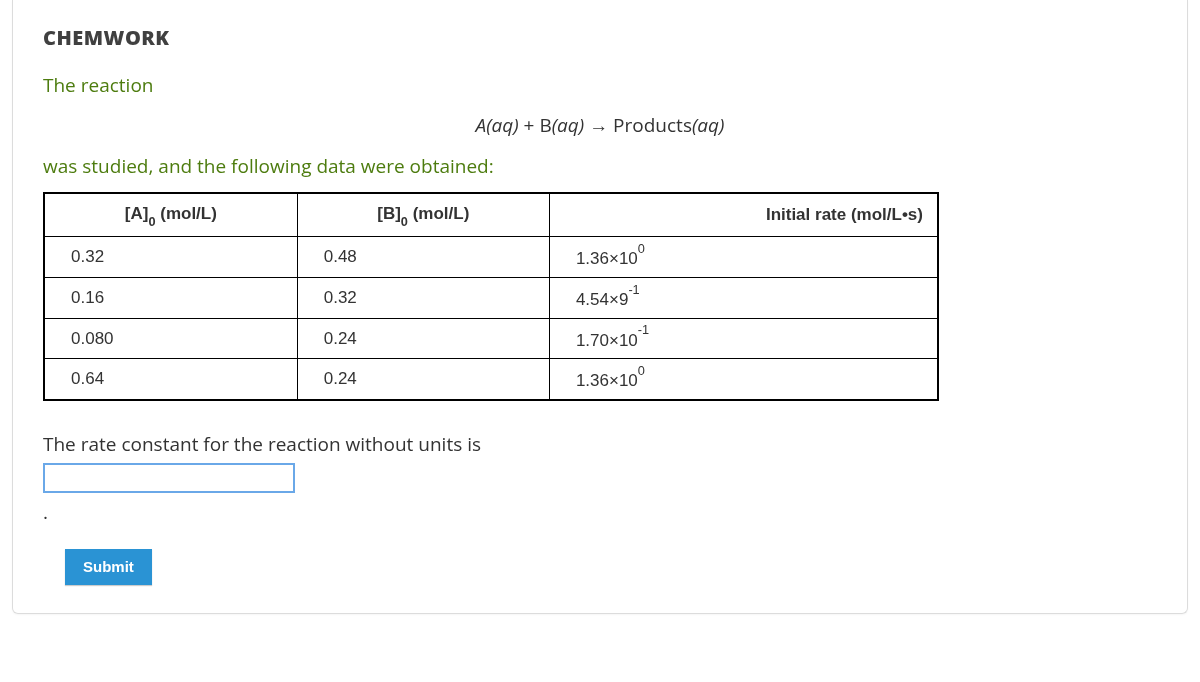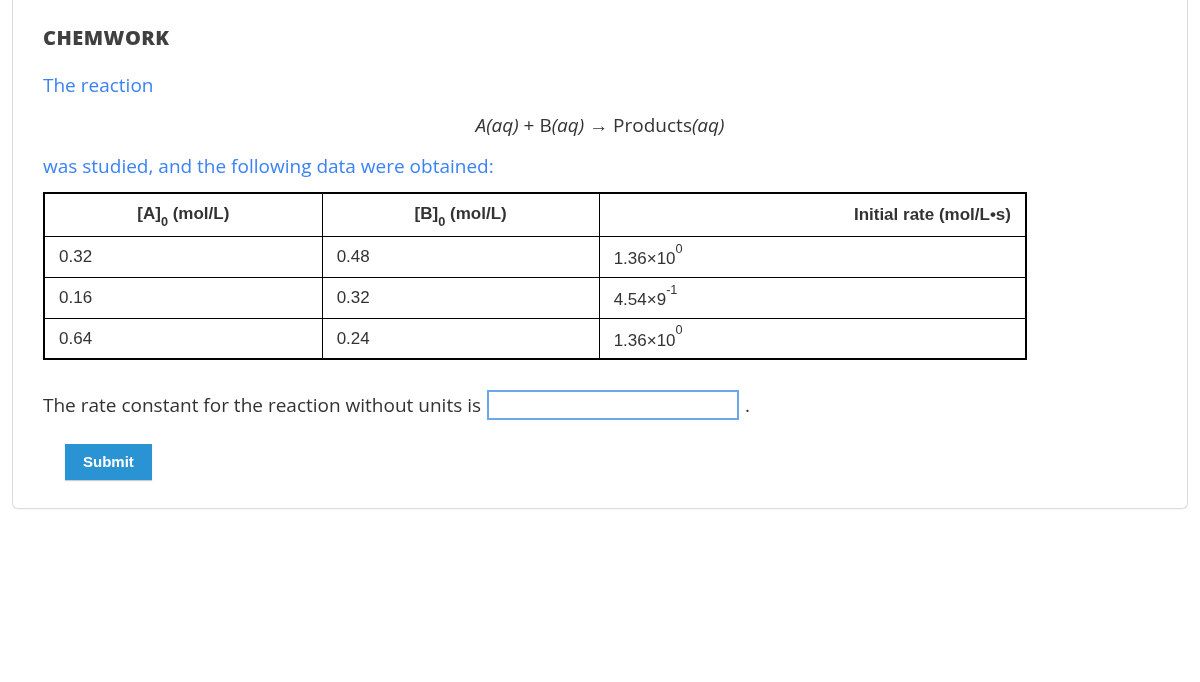--- a/index.html
+++ b/index.html
@@ -21,64 +21,65 @@
   }
   .heading {
     color: #404040;
     font-weight: 800;
     font-size: 20px;
     letter-spacing: 0.5px;
     margin-bottom: 20px;
   }
   .para {
     font-size: 19px;
-    color: #3b82f6;
+    color: #4d7c0f;
     margin: 0 0 12px 0;
     line-height: 1.5;
   }
   .equation {
     font-size: 19px;
     margin: 0 0 14px 0;
     text-align: center;
   }
   .equation .ital { font-style: italic; }
   table.data {
     border-collapse: collapse;
     margin: 10px 0 30px 0;
-    width: 984px;
+    width: 896px;
     border: 2px solid #000;
   }
   table.data th, table.data td {
     border: 1px solid #000;
-    padding: 8px 14px;
+    padding: 8px 26px;
     font-size: 18px;
     text-align: left;
     vertical-align: middle;
   }
   table.data th {
     font-family: Verdana, Geneva, sans-serif;
     font-weight: 700;
     text-align: center;
     font-size: 17px;
     padding: 10px 14px;
   }
   table.data th:nth-child(3) { text-align: right; }
   table.data td {
     font-family: Verdana, Geneva, sans-serif;
     font-size: 17px;
   }
   sub { font-size: 0.75em; position: relative; bottom: -0.2em; }
   sup { font-size: 0.75em; position: relative; top: -0.35em; }
   .prompt-row {
     display: flex;
-    align-items: center;
+    align-items: flex-start;
     flex-wrap: wrap;
     gap: 6px;
     margin-bottom: 24px;
     font-size: 19px;
+    flex-direction: column;
   }
   .answer-input {
     width: 252px;
     height: 30px;
     border: 2px solid #6aa8e8;
     outline: none;
     font-size: 17px;
     padding: 2px 6px;
     font-family: inherit;
   }
@@ -127,20 +128,25 @@
         <td>0.32</td>
         <td>0.48</td>
         <td><span>1.36×10</span><sup>0</sup></td>
       </tr>
       <tr>
         <td>0.16</td>
         <td>0.32</td>
         <td><span>4.54×9</span><sup>-1</sup></td>
       </tr>
       <tr>
+        <td>0.080</td>
+        <td>0.24</td>
+        <td><span>1.70×10</span><sup>-1</sup></td>
+      </tr>
+      <tr>
         <td>0.64</td>
         <td>0.24</td>
         <td><span>1.36×10</span><sup>0</sup></td>
       </tr>
     </tbody>
   </table>
 
   <div class="prompt-row">
     <span>The rate constant for the reaction without units is</span>
     <input type="text" class="answer-input" value="" style="">

